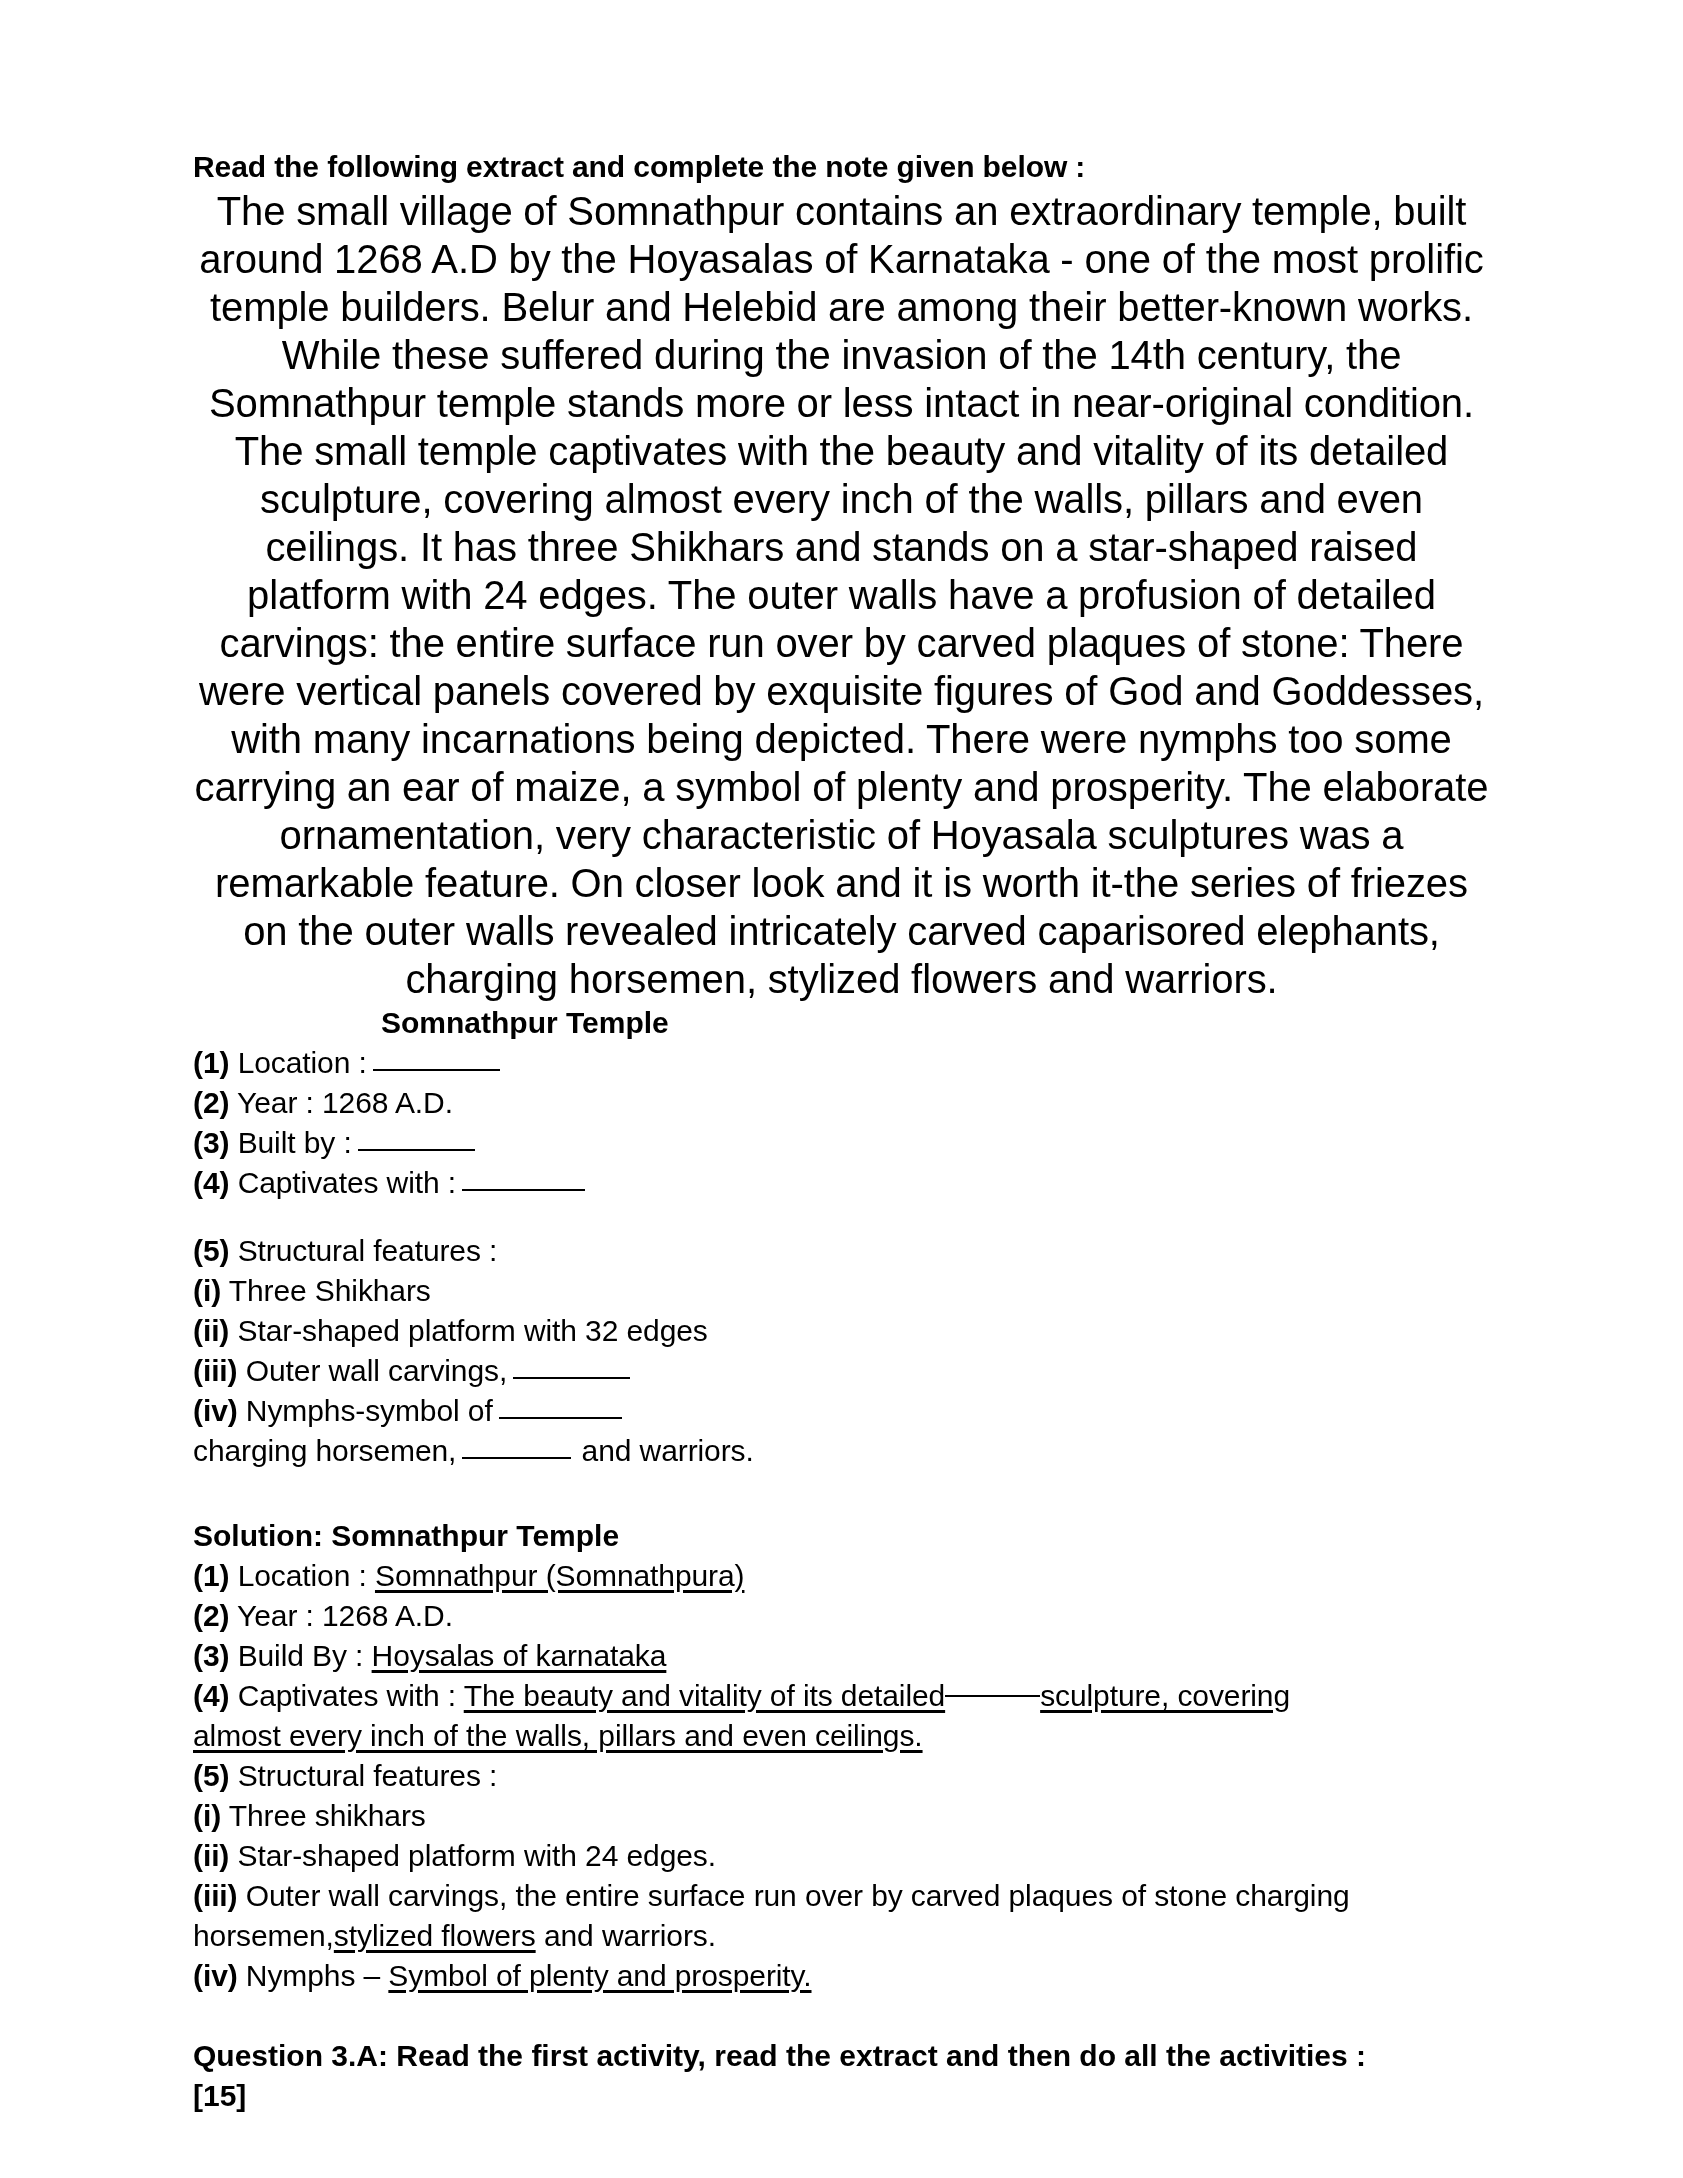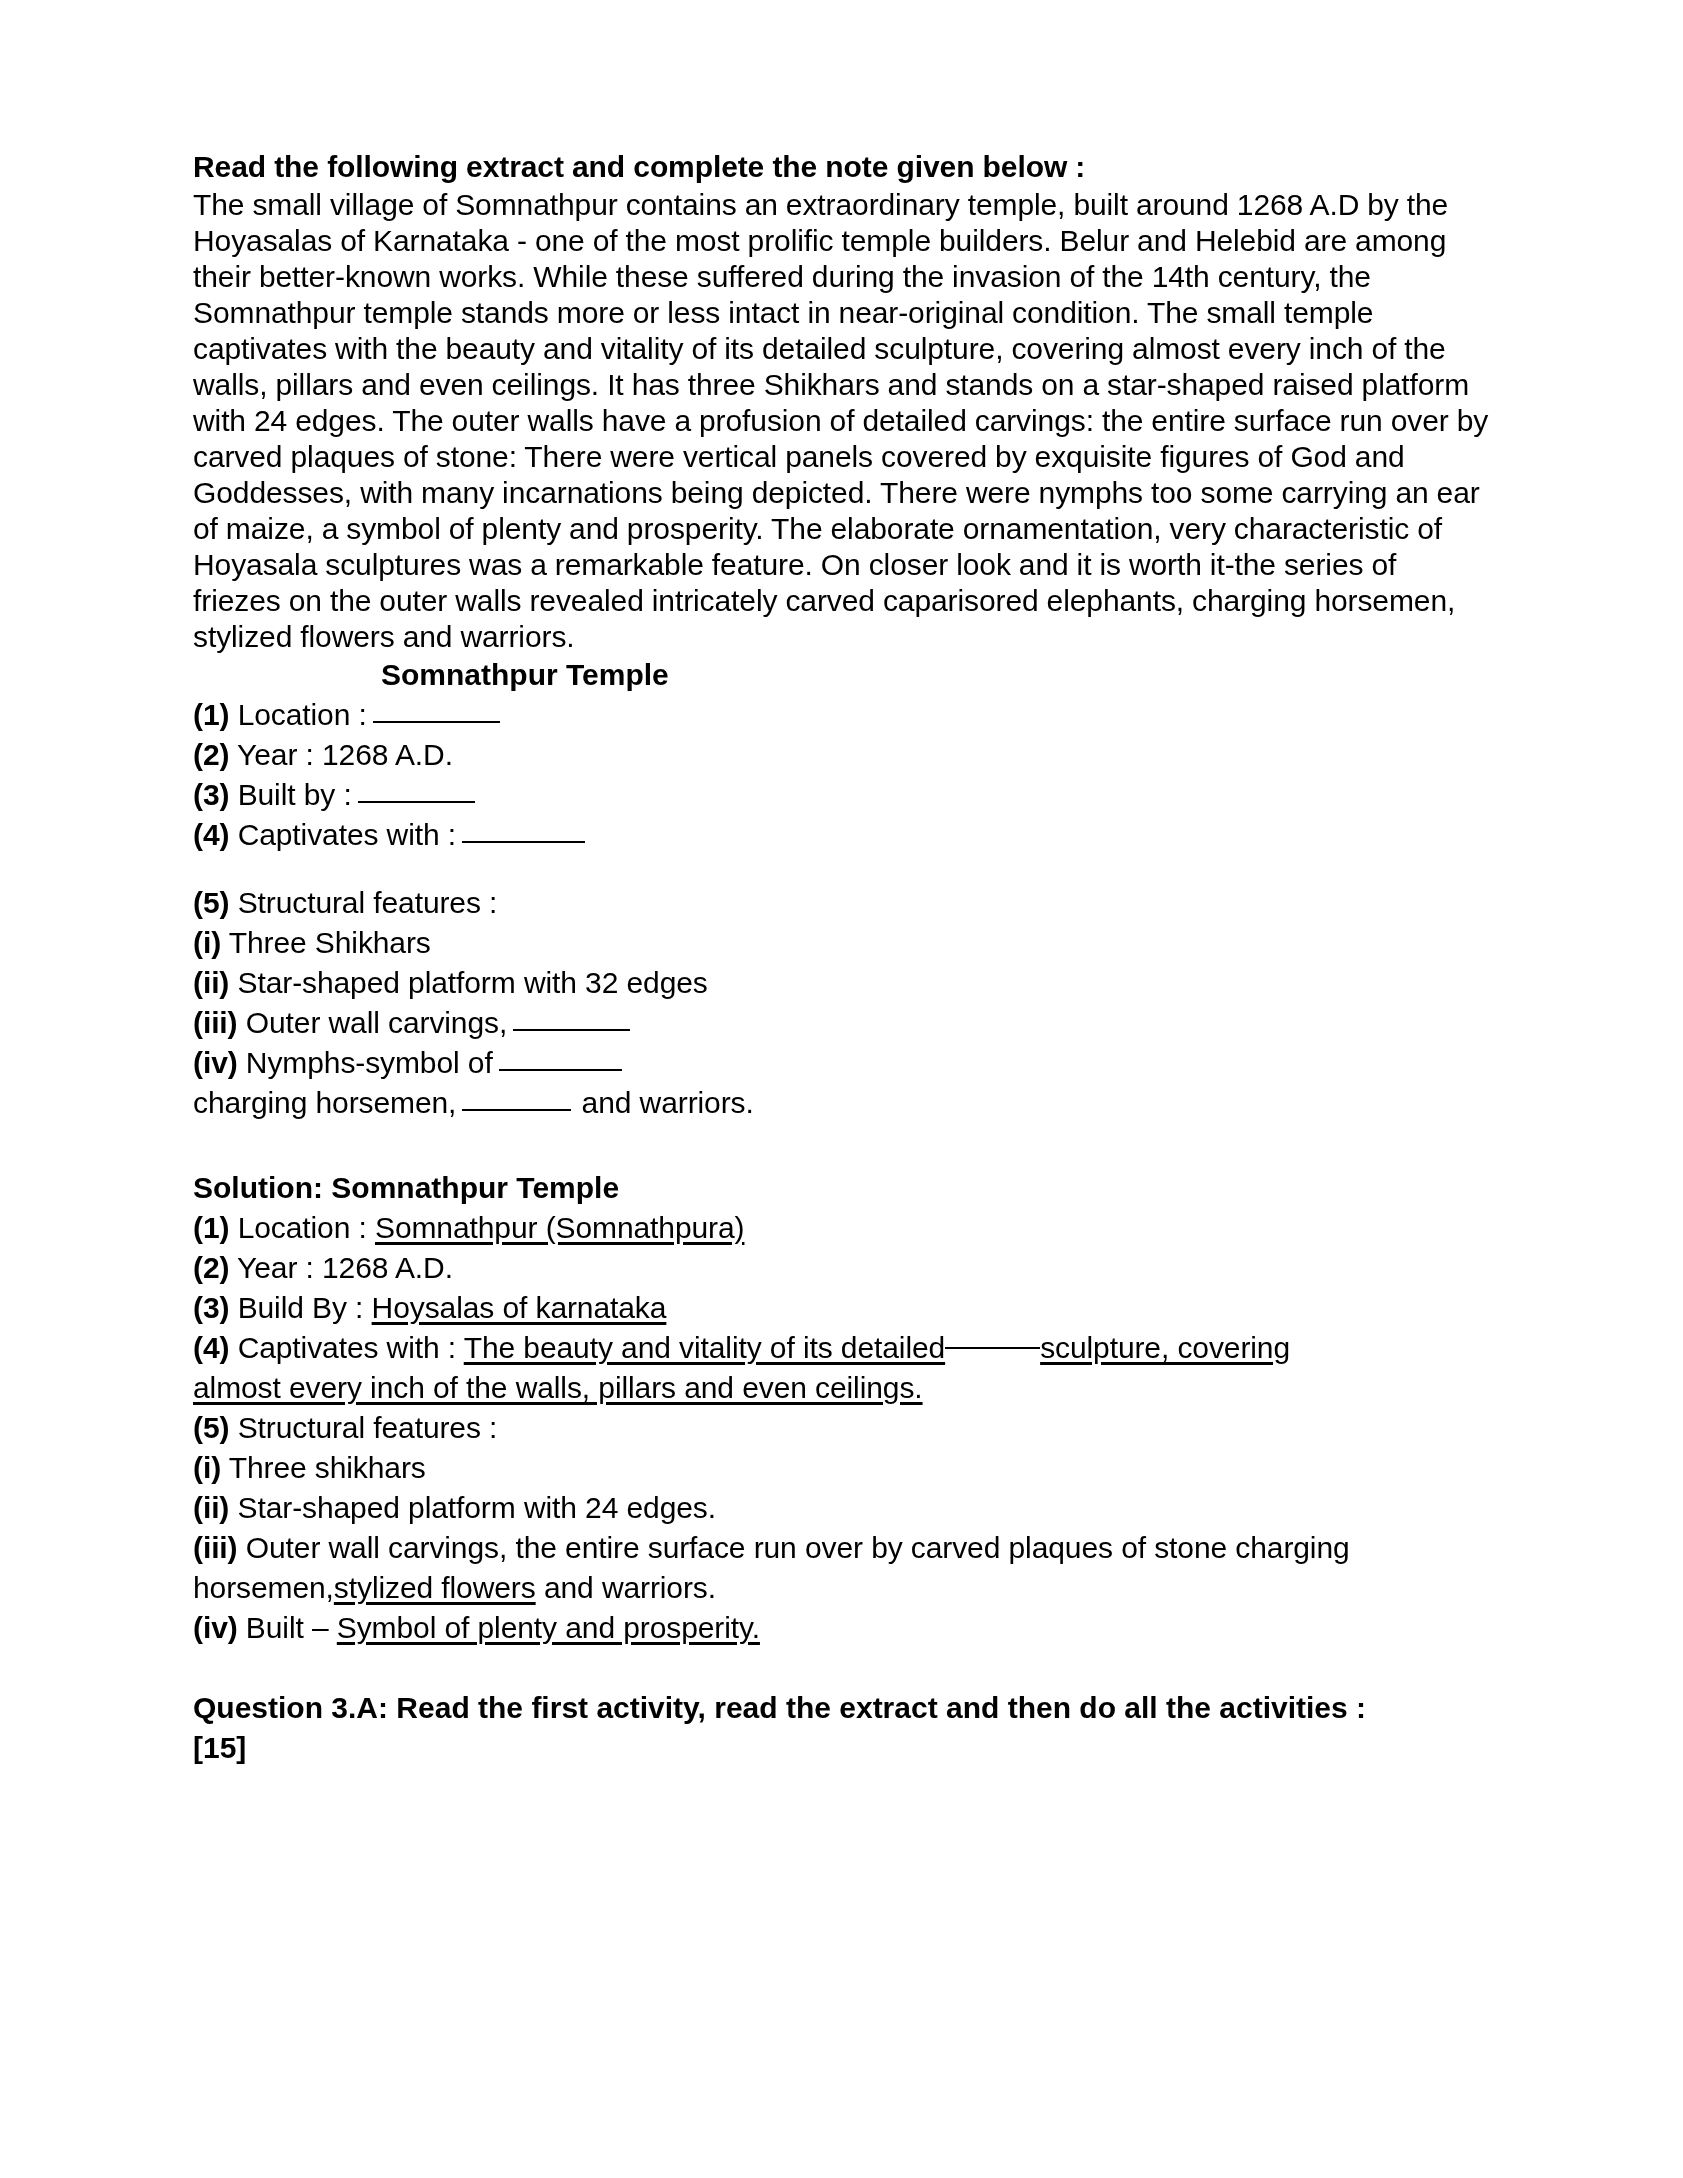--- a/index.html
+++ b/index.html
@@ -26,24 +26,24 @@
     width: 1297px;
   }
   
   .h-bold {
     font-weight: bold;
     font-size: 30px;
     line-height: 40px;
     letter-spacing: -0.1px;
   }
   .para {
-    font-size: 30px;
-    line-height: 36px;
-    letter-spacing: -0.1px;
-    text-align: left;
+    font-size: 40px;
+    line-height: 48px;
+    letter-spacing: -0.1px;
+    text-align: center;
     word-spacing: -0.2px;
   }
   .center-head {
     font-weight: bold;
     font-size: 30px;
     line-height: 40px;
     padding-left: 188px;
   }
   .item {
     font-size: 30px;
@@ -216,21 +216,21 @@
 
     <div class="item-wrap">
       <span class="lbl">(iii)</span>
       <span>Outer wall carvings, the entire surface run over by carved plaques of stone charging</span>
       <span>horsemen,</span><span class="ul">stylized flowers</span>
       <span>and warriors.</span>
     </div>
 
     <div class="item">
       <span class="lbl">(iv)</span>
-      <span>Built –</span>
+      <span>Nymphs –</span>
       <span class="ul">Symbol of plenty and prosperity.</span>
     </div>
 
     <div class="spacer-md"></div>
 
     <div class="qline">Question 3.A: Read the first activity, read the extract and then do all the activities :</div>
 
     <div class="marks">[15]</div>
 
   </div>

